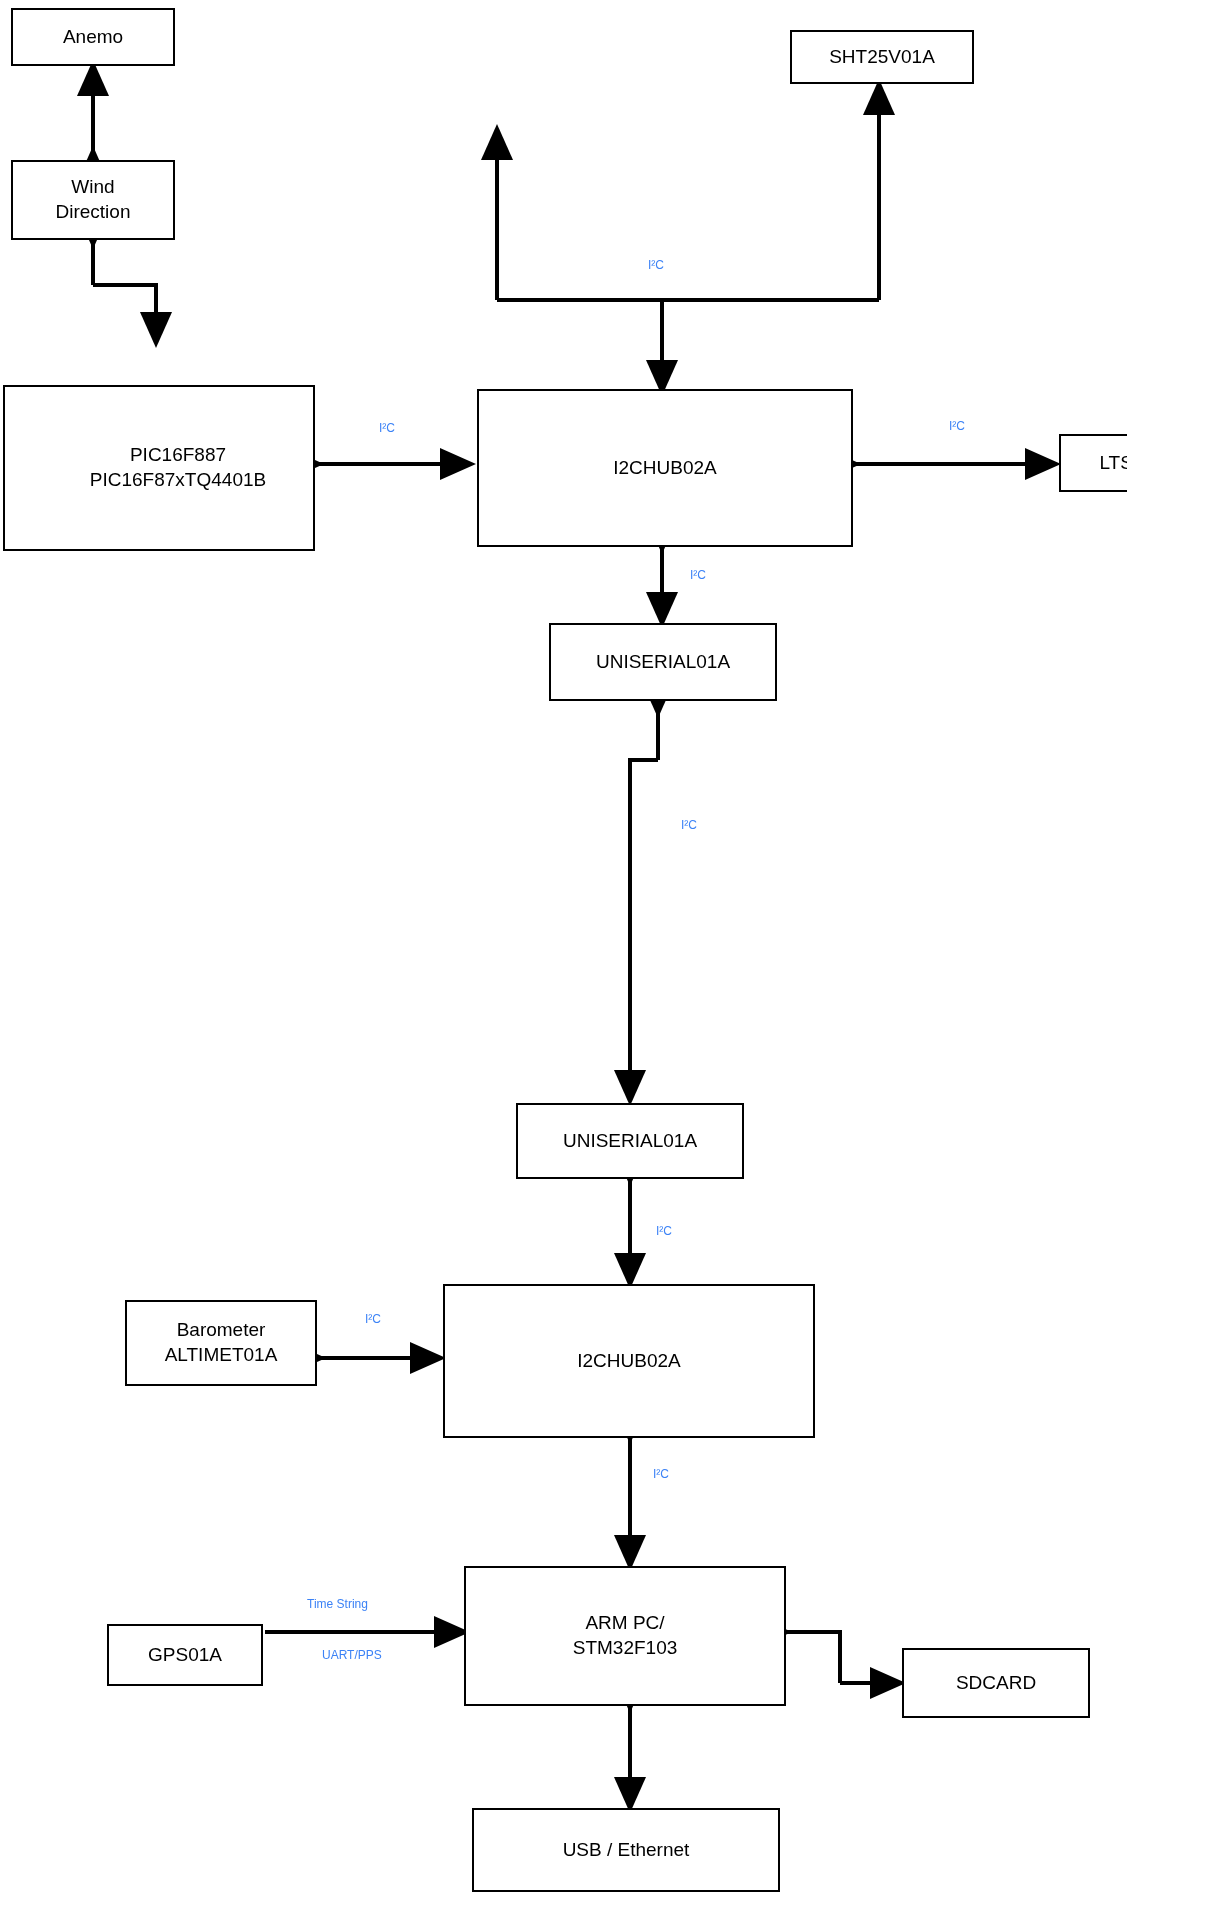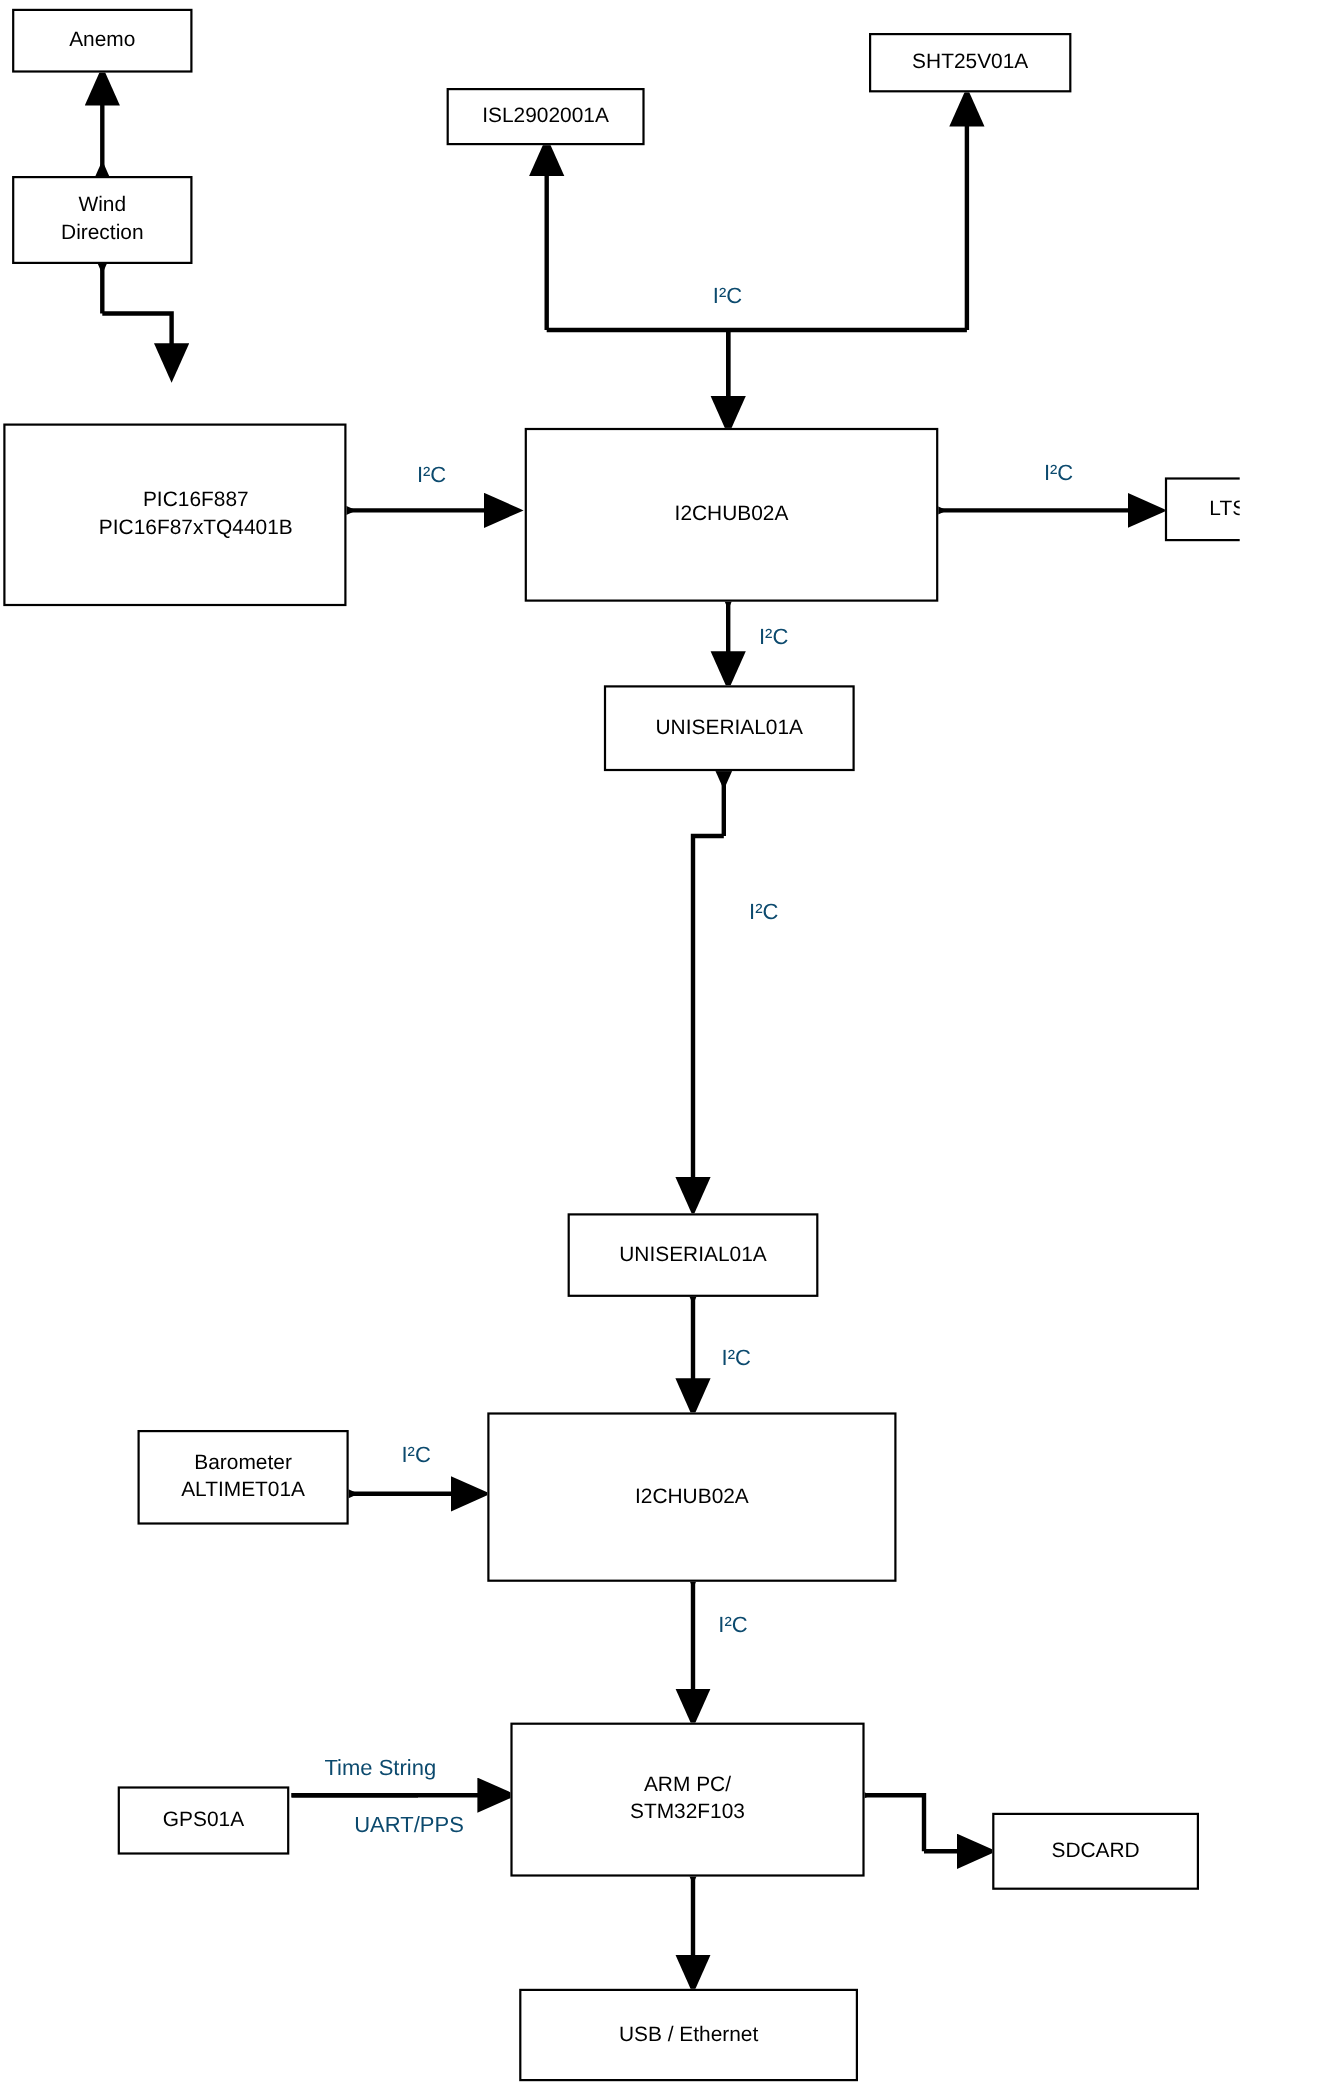--- a/index.html
+++ b/index.html
@@ -27,22 +27,22 @@
     justify-content: center;
     text-align: center;
     color: #000000;
     font-size: 19px;
     line-height: 1.3;
     z-index: 3;
     white-space: pre-line;
   }
   .edge-label {
     position: absolute;
-    font-size: 20px;
-    color: #0c4a6e;
+    font-size: 12px;
+    color: #3b82f6;
     z-index: 4;
     background: transparent;
     white-space: nowrap;
   }
   svg.wires {
     position: absolute;
     left: 0;
     top: 0;
     width: 1214px;
     height: 1908px;
@@ -110,23 +110,20 @@
   <div class="node" style="left:11px; top:160px; width:164px; height:80px;">
     <span>Wind
 Direction</span>
   </div>
 
   <div class="node" style="left:3px; top:385px; width:312px; height:166px;padding-left:38px;">
     <span>PIC16F887
 PIC16F87xTQ4401B</span>
   </div>
 
-  <div class="node" style="left:406px; top:80px; width:180px; height:52px;">
-    <span>ISL2902001A</span>
-  </div>
 
   <div class="node" style="left:790px; top:30px; width:184px; height:54px;">
     <span>SHT25V01A</span>
   </div>
 
   <div class="node" style="left:477px; top:389px; width:376px; height:158px;">
     <span>I2CHUB02A</span>
   </div>
 
   <div class="node" style="left:1059px; top:434px; width:148px; height:58px;">
@@ -192,21 +189,21 @@
   </div>
 
   <div class="edge-label" style="left:365px; top:1312px;">
     <span>I²C</span>
   </div>
 
   <div class="edge-label" style="left:653px; top:1467px;">
     <span>I²C</span>
   </div>
 
-  <div class="edge-label" style="left:295px; top:1597px;">
+  <div class="edge-label" style="left:307px; top:1597px;">
     <span>Time String</span>
   </div>
 
   <div class="edge-label" style="left:322px; top:1648px;">
     <span>UART/PPS</span>
   </div>
 
 </div>
 
 </body></html>

